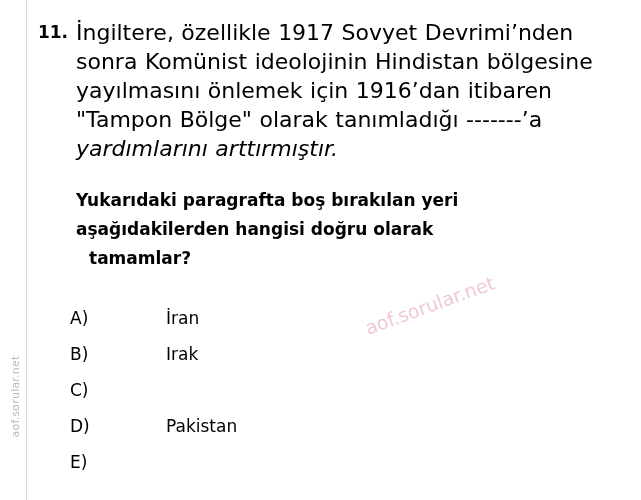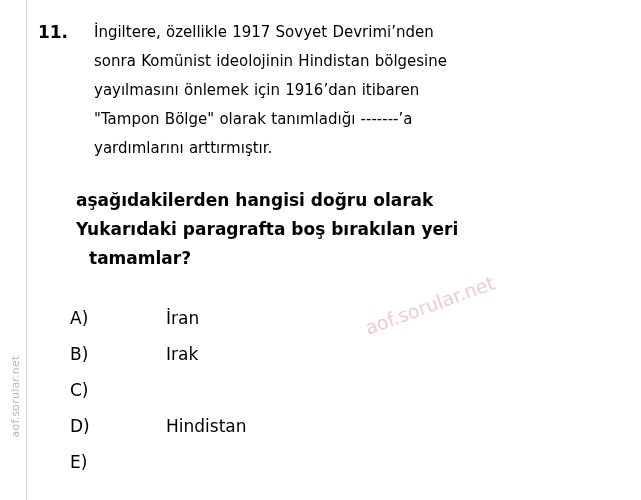--- a/index.html
+++ b/index.html
@@ -69,30 +69,31 @@
     position: absolute;
     left: 0;
     top: 0;
     width: 42px;
     text-align: right;
     font-size: 17px;
     font-weight: bold;
     line-height: 29px;
   }
   .q-text {
-    margin-left: 68px;
+    margin-left: 50px;
     width: 540px;
-    font-size: 15px;
+    font-size: 22px;
     line-height: 29px;
     text-align: justify;
     text-justify: inter-word;
     word-spacing: 0.5px;
   }
   .q-text .last-line {
     text-align: left;
+    font-style: italic;
   }
 
   .q-prompt {
     position: absolute;
     left: 50px;
     top: 186px;
     width: 540px;
     font-size: 17px;
     font-weight: bold;
     line-height: 29px;
@@ -160,40 +161,40 @@
       <div class="q-text">
         <div>İngiltere, özellikle 1917 Sovyet Devrimi’nden</div>
         <div>sonra Komünist ideolojinin Hindistan bölgesine</div>
         <div>yayılmasını önlemek için 1916’dan itibaren</div>
         <div>"Tampon Bölge" olarak tanımladığı -------’a</div>
         <div class="last-line">yardımlarını arttırmıştır.</div>
       </div>
     </div>
 
     <div class="q-prompt">
+      <div>Yukarıdaki paragrafta boş bırakılan yeri</div>
       <div>aşağıdakilerden hangisi doğru olarak</div>
-      <div>Yukarıdaki paragrafta boş bırakılan yeri</div>
       <div class="last-line">tamamlar?</div>
     </div>
 
     <div class="options">
       <div class="option-row">
         <span class="option-letter">A)</span>
         <span class="option-label">İran</span>
       </div>
       <div class="option-row">
         <span class="option-letter">B)</span>
         <span class="option-label">Irak</span>
       </div>
       <div class="option-row">
         <span class="option-letter">C)</span>
       </div>
       <div class="option-row">
         <span class="option-letter">D)</span>
-        <span class="option-label">Hindistan</span>
+        <span class="option-label">Pakistan</span>
       </div>
       <div class="option-row">
         <span class="option-letter">E)</span>
       </div>
     </div>
 
     <div class="wm-diagonal">aof.sorular.net</div>
 
   </div>
 </div>

